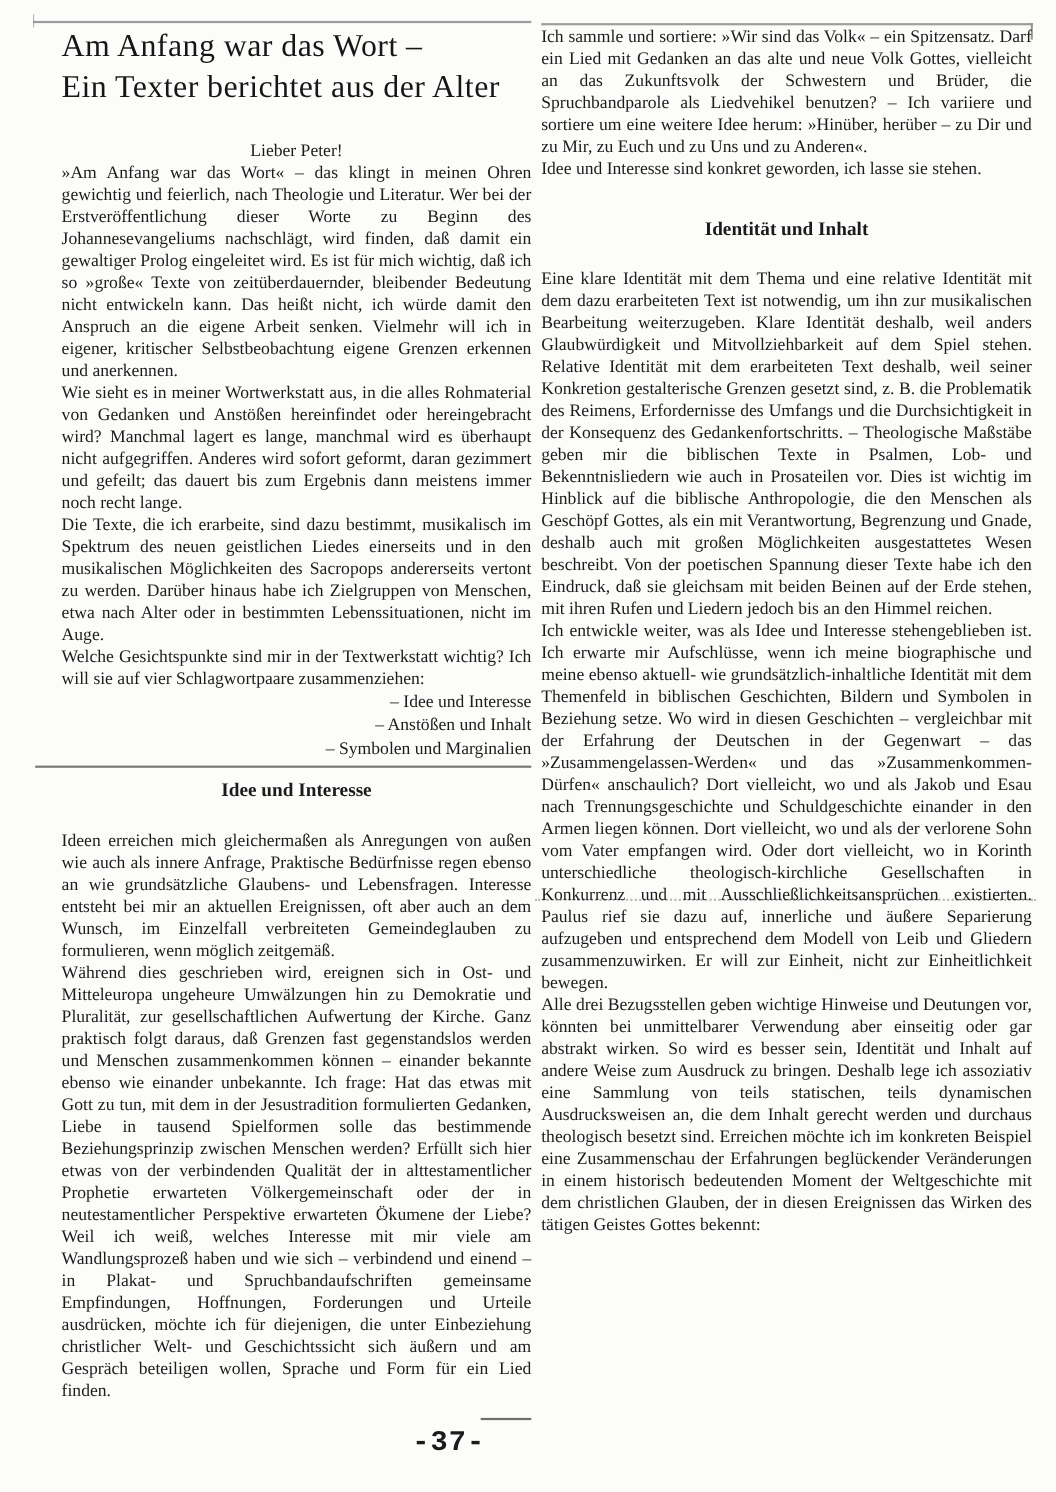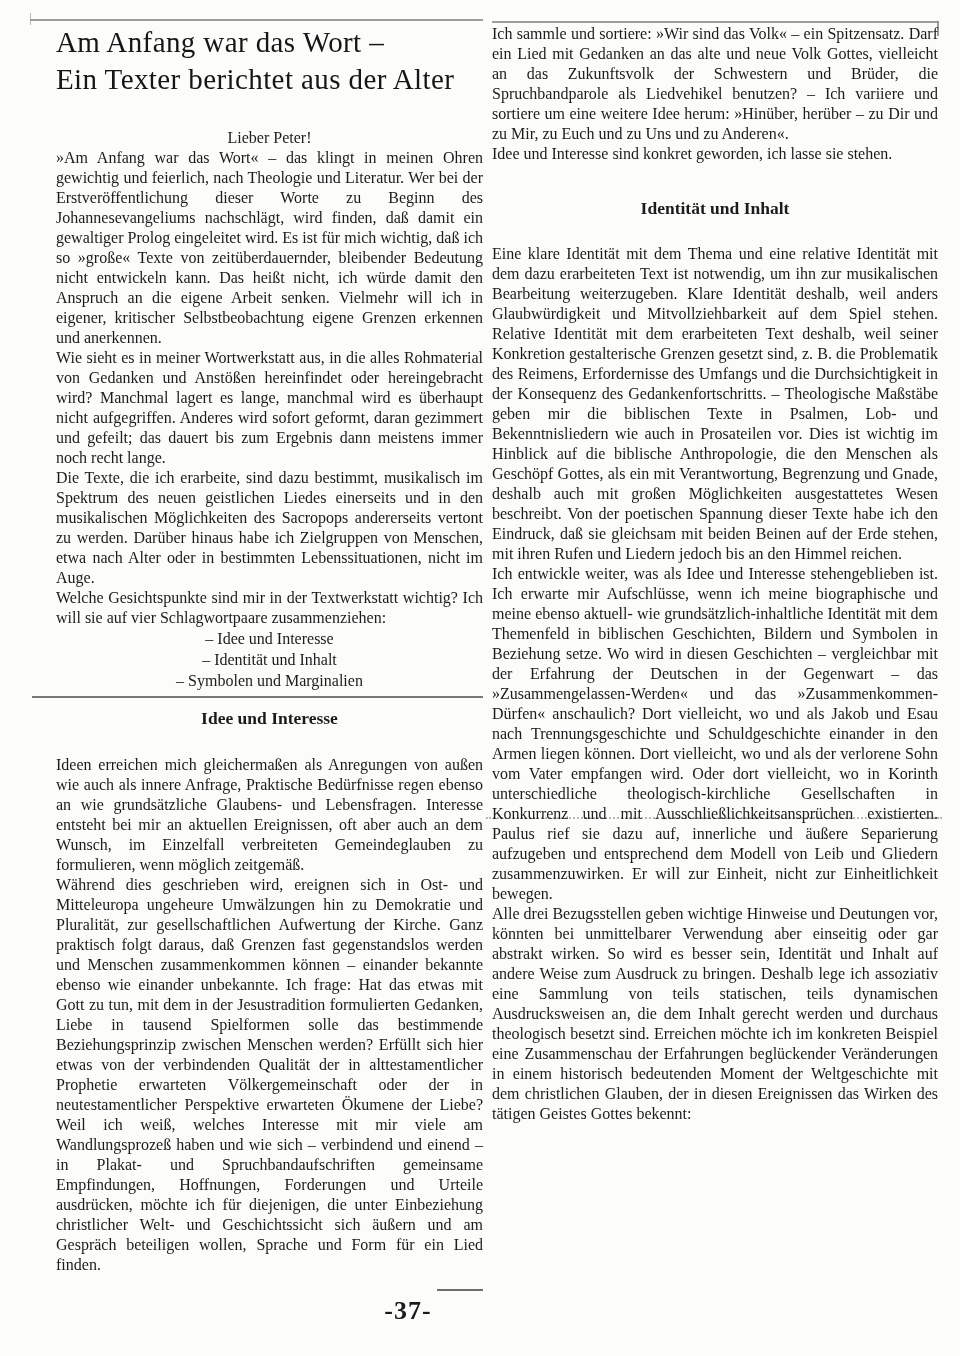--- a/index.html
+++ b/index.html
@@ -30,21 +30,21 @@
     line-height:37px;
     font-weight:400;
     letter-spacing:0.4px;
     margin:2px 0 30px 0;
     text-align:left;
     color:#161616;
   }
   .page-title span{display:block;}
   p{margin:0;text-justify:inter-word;}
   .salutation{text-align:center;}
-  .keyword-list p{text-align:center;line-height:21px;}
+  .keyword-list p{text-align:right;line-height:21px;}
   .section-divider{
     border:0;
     border-top:2px solid #787878;
     margin:5px 0 10px -24px;
     width:451px;
   }
   .section-heading{
     font-weight:bold;
     font-size:17.5px;
     text-align:center;
@@ -67,21 +67,21 @@
     left:437px;top:1289px;width:46px;height:2px;
     background:#4a4a4a;opacity:.8;
   }
   .page-number{
     position:absolute;
     left:0;top:1296px;width:816px;
     text-align:center;
     font-weight:bold;
     font-size:26px;
     letter-spacing:1px;
-    font-family:Liberation Serif, serif;
+    font-family:Liberation Mono, monospace;
   }
 </style>
 </head>
 <body>
 
 <div class="page">
 
   <div class="rule rule-top-left"></div>
   <div class="rule rule-top-right"></div>
   <div class="rule tick-top-right"></div>
@@ -94,21 +94,21 @@
       <span>Am Anfang war das Wort –</span>
       <span>Ein Texter berichtet aus der Alter</span>
     </h1>
     <p class="salutation">Lieber Peter!</p>
     <p>»Am Anfang war das Wort« – das klingt in meinen Ohren gewichtig und feierlich, nach Theologie und Literatur. Wer bei der Erstveröffentlichung dieser Worte zu Beginn des Johannesevangeliums nachschlägt, wird finden, daß damit ein gewaltiger Prolog eingeleitet wird. Es ist für mich wichtig, daß ich so »große« Texte von zeitüberdauernder, bleibender Bedeutung nicht entwickeln kann. Das heißt nicht, ich würde damit den Anspruch an die eigene Arbeit senken. Vielmehr will ich in eigener, kritischer Selbstbeobachtung eigene Grenzen erkennen und anerkennen.</p>
     <p>Wie sieht es in meiner Wortwerkstatt aus, in die alles Rohmaterial von Gedanken und Anstößen hereinfindet oder hereingebracht wird? Manchmal lagert es lange, manchmal wird es überhaupt nicht aufgegriffen. Anderes wird sofort geformt, daran gezimmert und gefeilt; das dauert bis zum Ergebnis dann meistens immer noch recht lange.</p>
     <p>Die Texte, die ich erarbeite, sind dazu bestimmt, musikalisch im Spektrum des neuen geistlichen Liedes einerseits und in den musikalischen Möglichkeiten des Sacropops andererseits vertont zu werden. Darüber hinaus habe ich Zielgruppen von Menschen, etwa nach Alter oder in bestimmten Lebenssituationen, nicht im Auge.</p>
     <p>Welche Gesichtspunkte sind mir in der Textwerkstatt wichtig? Ich will sie auf vier Schlagwortpaare zusammenziehen:</p>
     <div class="keyword-list">
       <p>– Idee und Interesse</p>
-      <p>– Identität und Inhalt</p>
+      <p>– Anstößen und Inhalt</p>
       <p>– Symbolen und Marginalien</p>
     </div>
     <hr class="section-divider">
     <h2 class="section-heading">Idee und Interesse</h2>
     <p>Ideen erreichen mich gleichermaßen als Anregungen von außen wie auch als innere Anfrage, Praktische Bedürfnisse regen ebenso an wie grundsätzliche Glaubens- und Lebensfragen. Interesse entsteht bei mir an aktuellen Ereignissen, oft aber auch an dem Wunsch, im Einzelfall verbreiteten Gemeindeglauben zu formulieren, wenn möglich zeitgemäß.</p>
     <p>Während dies geschrieben wird, ereignen sich in Ost- und Mitteleuropa ungeheure Umwälzungen hin zu Demokratie und Pluralität, zur gesellschaftlichen Aufwertung der Kirche. Ganz praktisch folgt daraus, daß Grenzen fast gegenstandslos werden und Menschen zusammenkommen können – einander bekannte ebenso wie einander unbekannte. Ich frage: Hat das etwas mit Gott zu tun, mit dem in der Jesustradition formulierten Gedanken, Liebe in tausend Spielformen solle das bestimmende Beziehungsprinzip zwischen Menschen werden? Erfüllt sich hier etwas von der verbindenden Qualität der in alttestamentlicher Prophetie erwarteten Völkergemeinschaft oder der in neutestamentlicher Perspektive erwarteten Ökumene der Liebe? Weil ich weiß, welches Interesse mit mir viele am Wandlungsprozeß haben und wie sich – verbindend und einend – in Plakat- und Spruchbandaufschriften gemeinsame Empfindungen, Hoffnungen, Forderungen und Urteile ausdrücken, möchte ich für diejenigen, die unter Einbeziehung christlicher Welt- und Geschichtssicht sich äußern und am Gespräch beteiligen wollen, Sprache und Form für ein Lied finden.</p>
   </div>
 
   <div class="col col-right">
     <p>Ich sammle und sortiere: »Wir sind das Volk« – ein Spitzensatz. Darf ein Lied mit Gedanken an das alte und neue Volk Gottes, vielleicht an das Zukunftsvolk der Schwestern und Brüder, die Spruchbandparole als Liedvehikel benutzen? – Ich variiere und sortiere um eine weitere Idee herum: »Hinüber, herüber – zu Dir und zu Mir, zu Euch und zu Uns und zu Anderen«.</p>

